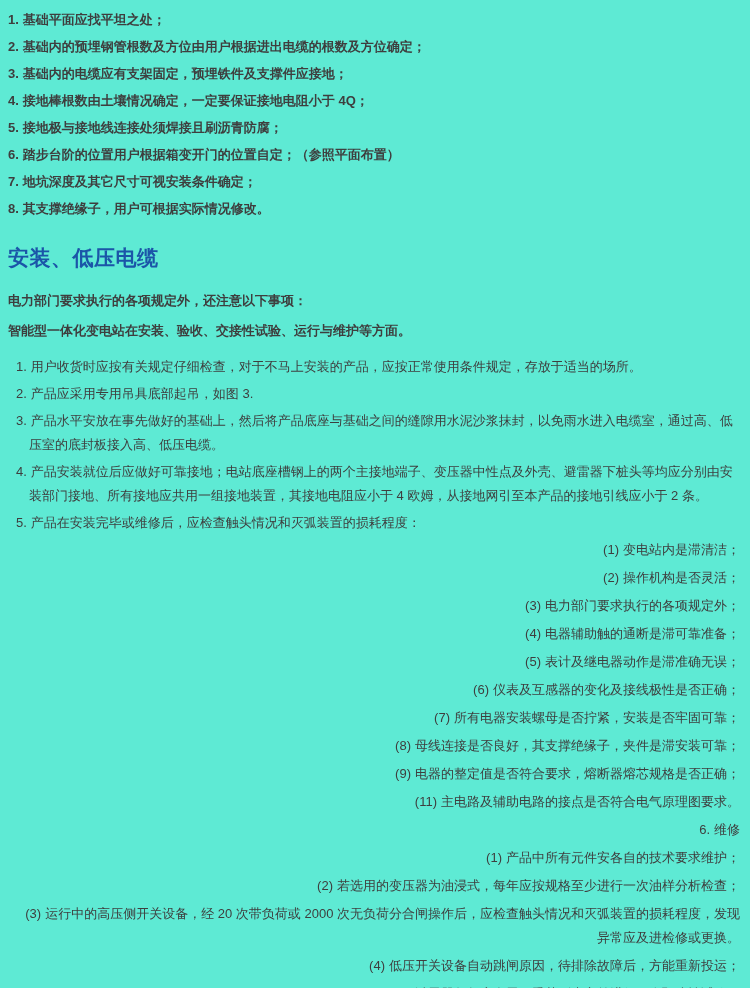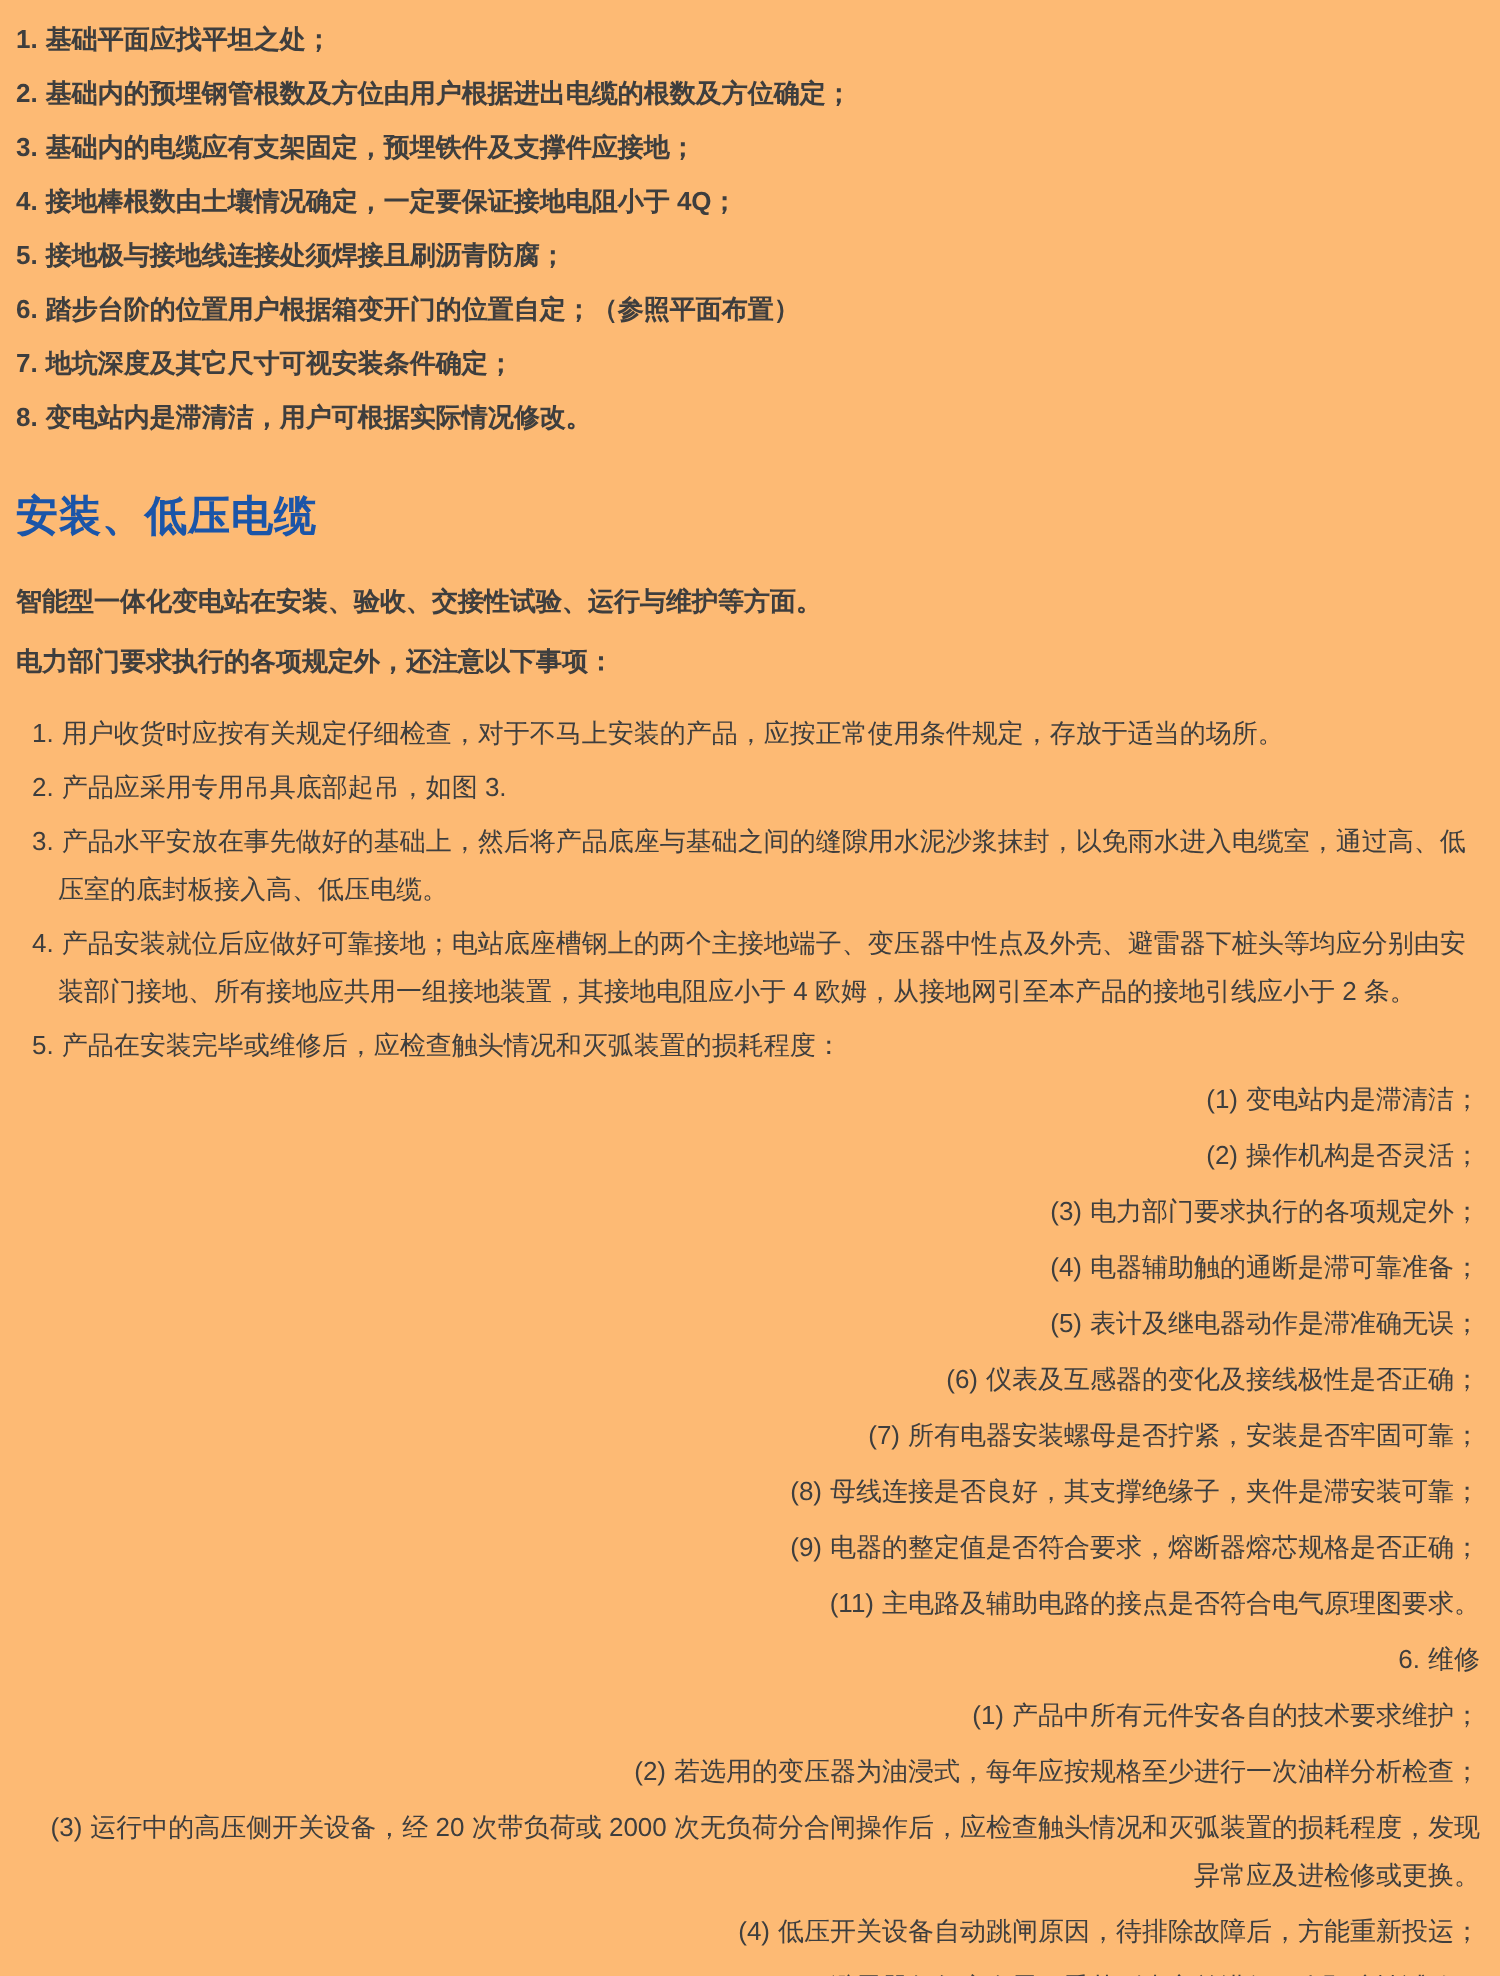--- a/index.html
+++ b/index.html
@@ -9,21 +9,21 @@
   }
   body {
     font-family: "Liberation Sans", sans-serif;
     color: #3e3e3e;
     -webkit-font-smoothing: antialiased;
   }
   .page {
     width: 750px;
     height: 988px;
     box-sizing: border-box;
-    background: #fdba74;
+    background: #5eead4;
     padding: 6px 10px 8px 8px;
     overflow: hidden;
   }
   
   .f-list { margin: 0; }
   .f-list .doc-line {
     line-height: 27px;
     font-size: 13px;
     font-weight: 600;
     padding-left: 13px;
@@ -79,27 +79,27 @@
       <div class="doc-line"><span class="num">3.</span><span>基础内的电缆应有支架固定，预埋铁件及支撑件应接地；</span></div>
 
       <div class="doc-line"><span class="num">4.</span><span>接地棒根数由土壤情况确定，一定要保证接地电阻小于 4Q；</span></div>
 
       <div class="doc-line"><span class="num">5.</span><span>接地极与接地线连接处须焊接且刷沥青防腐；</span></div>
 
       <div class="doc-line"><span class="num">6.</span><span>踏步台阶的位置用户根据箱变开门的位置自定；（参照平面布置）</span></div>
 
       <div class="doc-line"><span class="num">7.</span><span>地坑深度及其它尺寸可视安装条件确定；</span></div>
 
-      <div class="doc-line"><span class="num">8.</span><span>变电站内是滞清洁，用户可根据实际情况修改。</span></div>
+      <div class="doc-line"><span class="num">8.</span><span>其支撑绝缘子，用户可根据实际情况修改。</span></div>
     </div>
 
   <div class="heading">安装、低压电缆</div>
 
+  <p class="para">电力部门要求执行的各项规定外，还注意以下事项：</p>
   <p class="para">智能型一体化变电站在安装、验收、交接性试验、运行与维护等方面。</p>
-  <p class="para">电力部门要求执行的各项规定外，还注意以下事项：</p>
 
   <div class="install-list">
 
       <div class="doc-line"><span class="num">1.</span><span>用户收货时应按有关规定仔细检查，对于不马上安装的产品，应按正常使用条件规定，存放于适当的场所。</span></div>
 
       <div class="doc-line"><span class="num">2.</span><span>产品应采用专用吊具底部起吊，如图 3.</span></div>
 
       <div class="doc-line"><span class="num">3.</span><span>产品水平安放在事先做好的基础上，然后将产品底座与基础之间的缝隙用水泥沙浆抹封，以免雨水进入电缆室，通过高、低压室的底封板接入高、低压电缆。</span></div>
 
       <div class="doc-line"><span class="num">4.</span><span>产品安装就位后应做好可靠接地；电站底座槽钢上的两个主接地端子、变压器中性点及外壳、避雷器下桩头等均应分别由安装部门接地、所有接地应共用一组接地装置，其接地电阻应小于 4 欧姆，从接地网引至本产品的接地引线应小于 2 条。</span></div>

